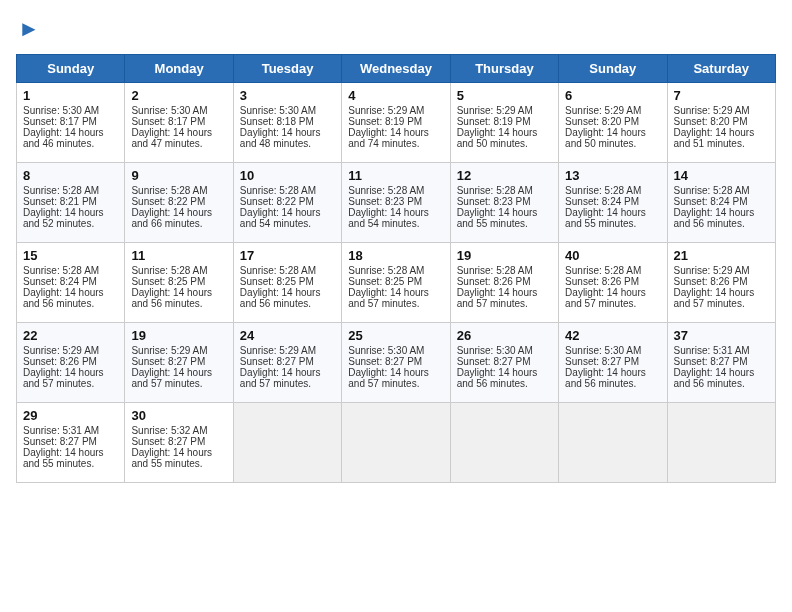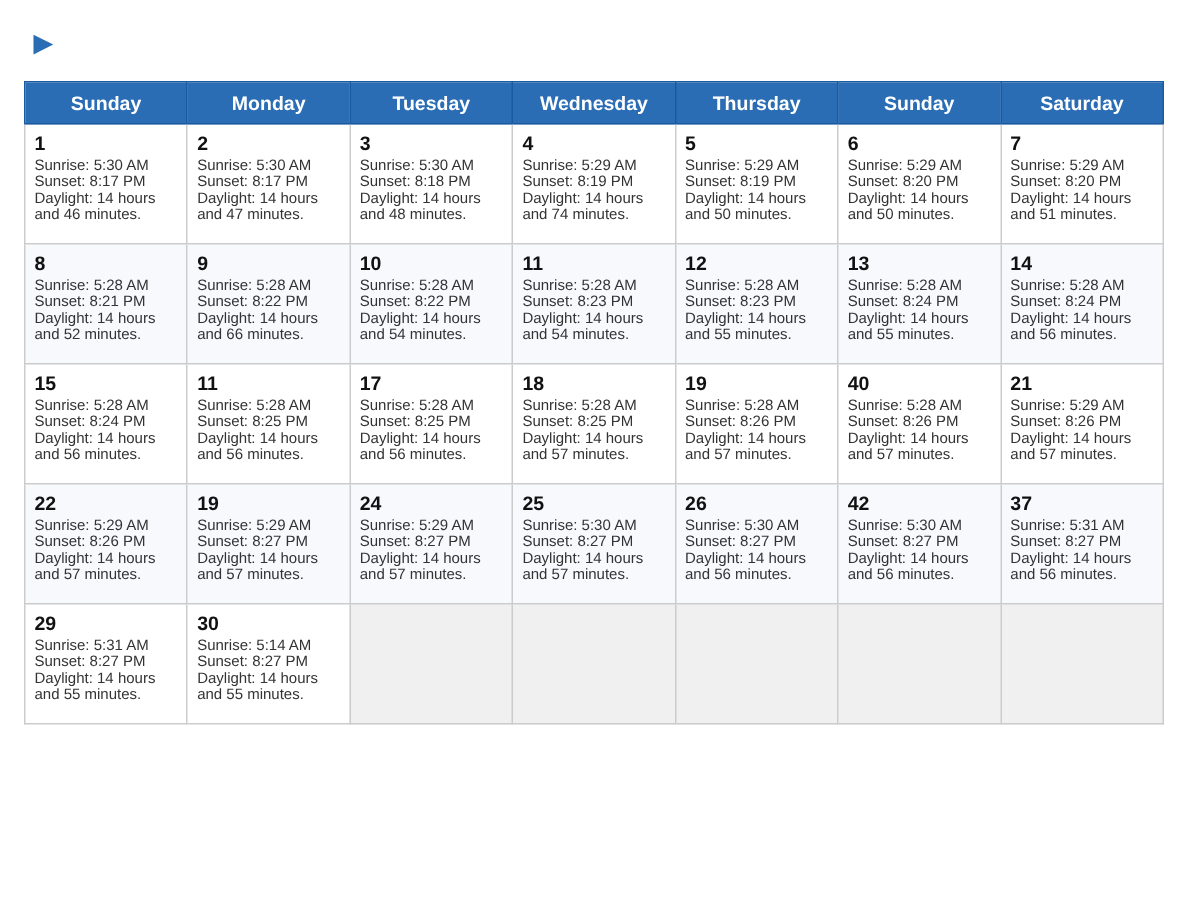--- a/index.html
+++ b/index.html
@@ -301,21 +301,21 @@
       </tr>
       <tr>
         <td>
         <span class="day-num">29</span>
         <span>Sunrise: 5:31 AM</span><br>
         <span>Sunset: 8:27 PM</span><br>
         <span>Daylight: 14 hours and 55 minutes.</span>
       </td>
         <td>
         <span class="day-num">30</span>
-        <span>Sunrise: 5:14 AM</span><br>
+        <span>Sunrise: 5:32 AM</span><br>
         <span>Sunset: 8:27 PM</span><br>
         <span>Daylight: 14 hours and 55 minutes.</span>
       </td>
         <td class="empty-cell"></td>
         <td class="empty-cell"></td>
         <td class="empty-cell"></td>
         <td class="empty-cell"></td>
         <td class="empty-cell"></td>
       </tr>
     </tbody>

